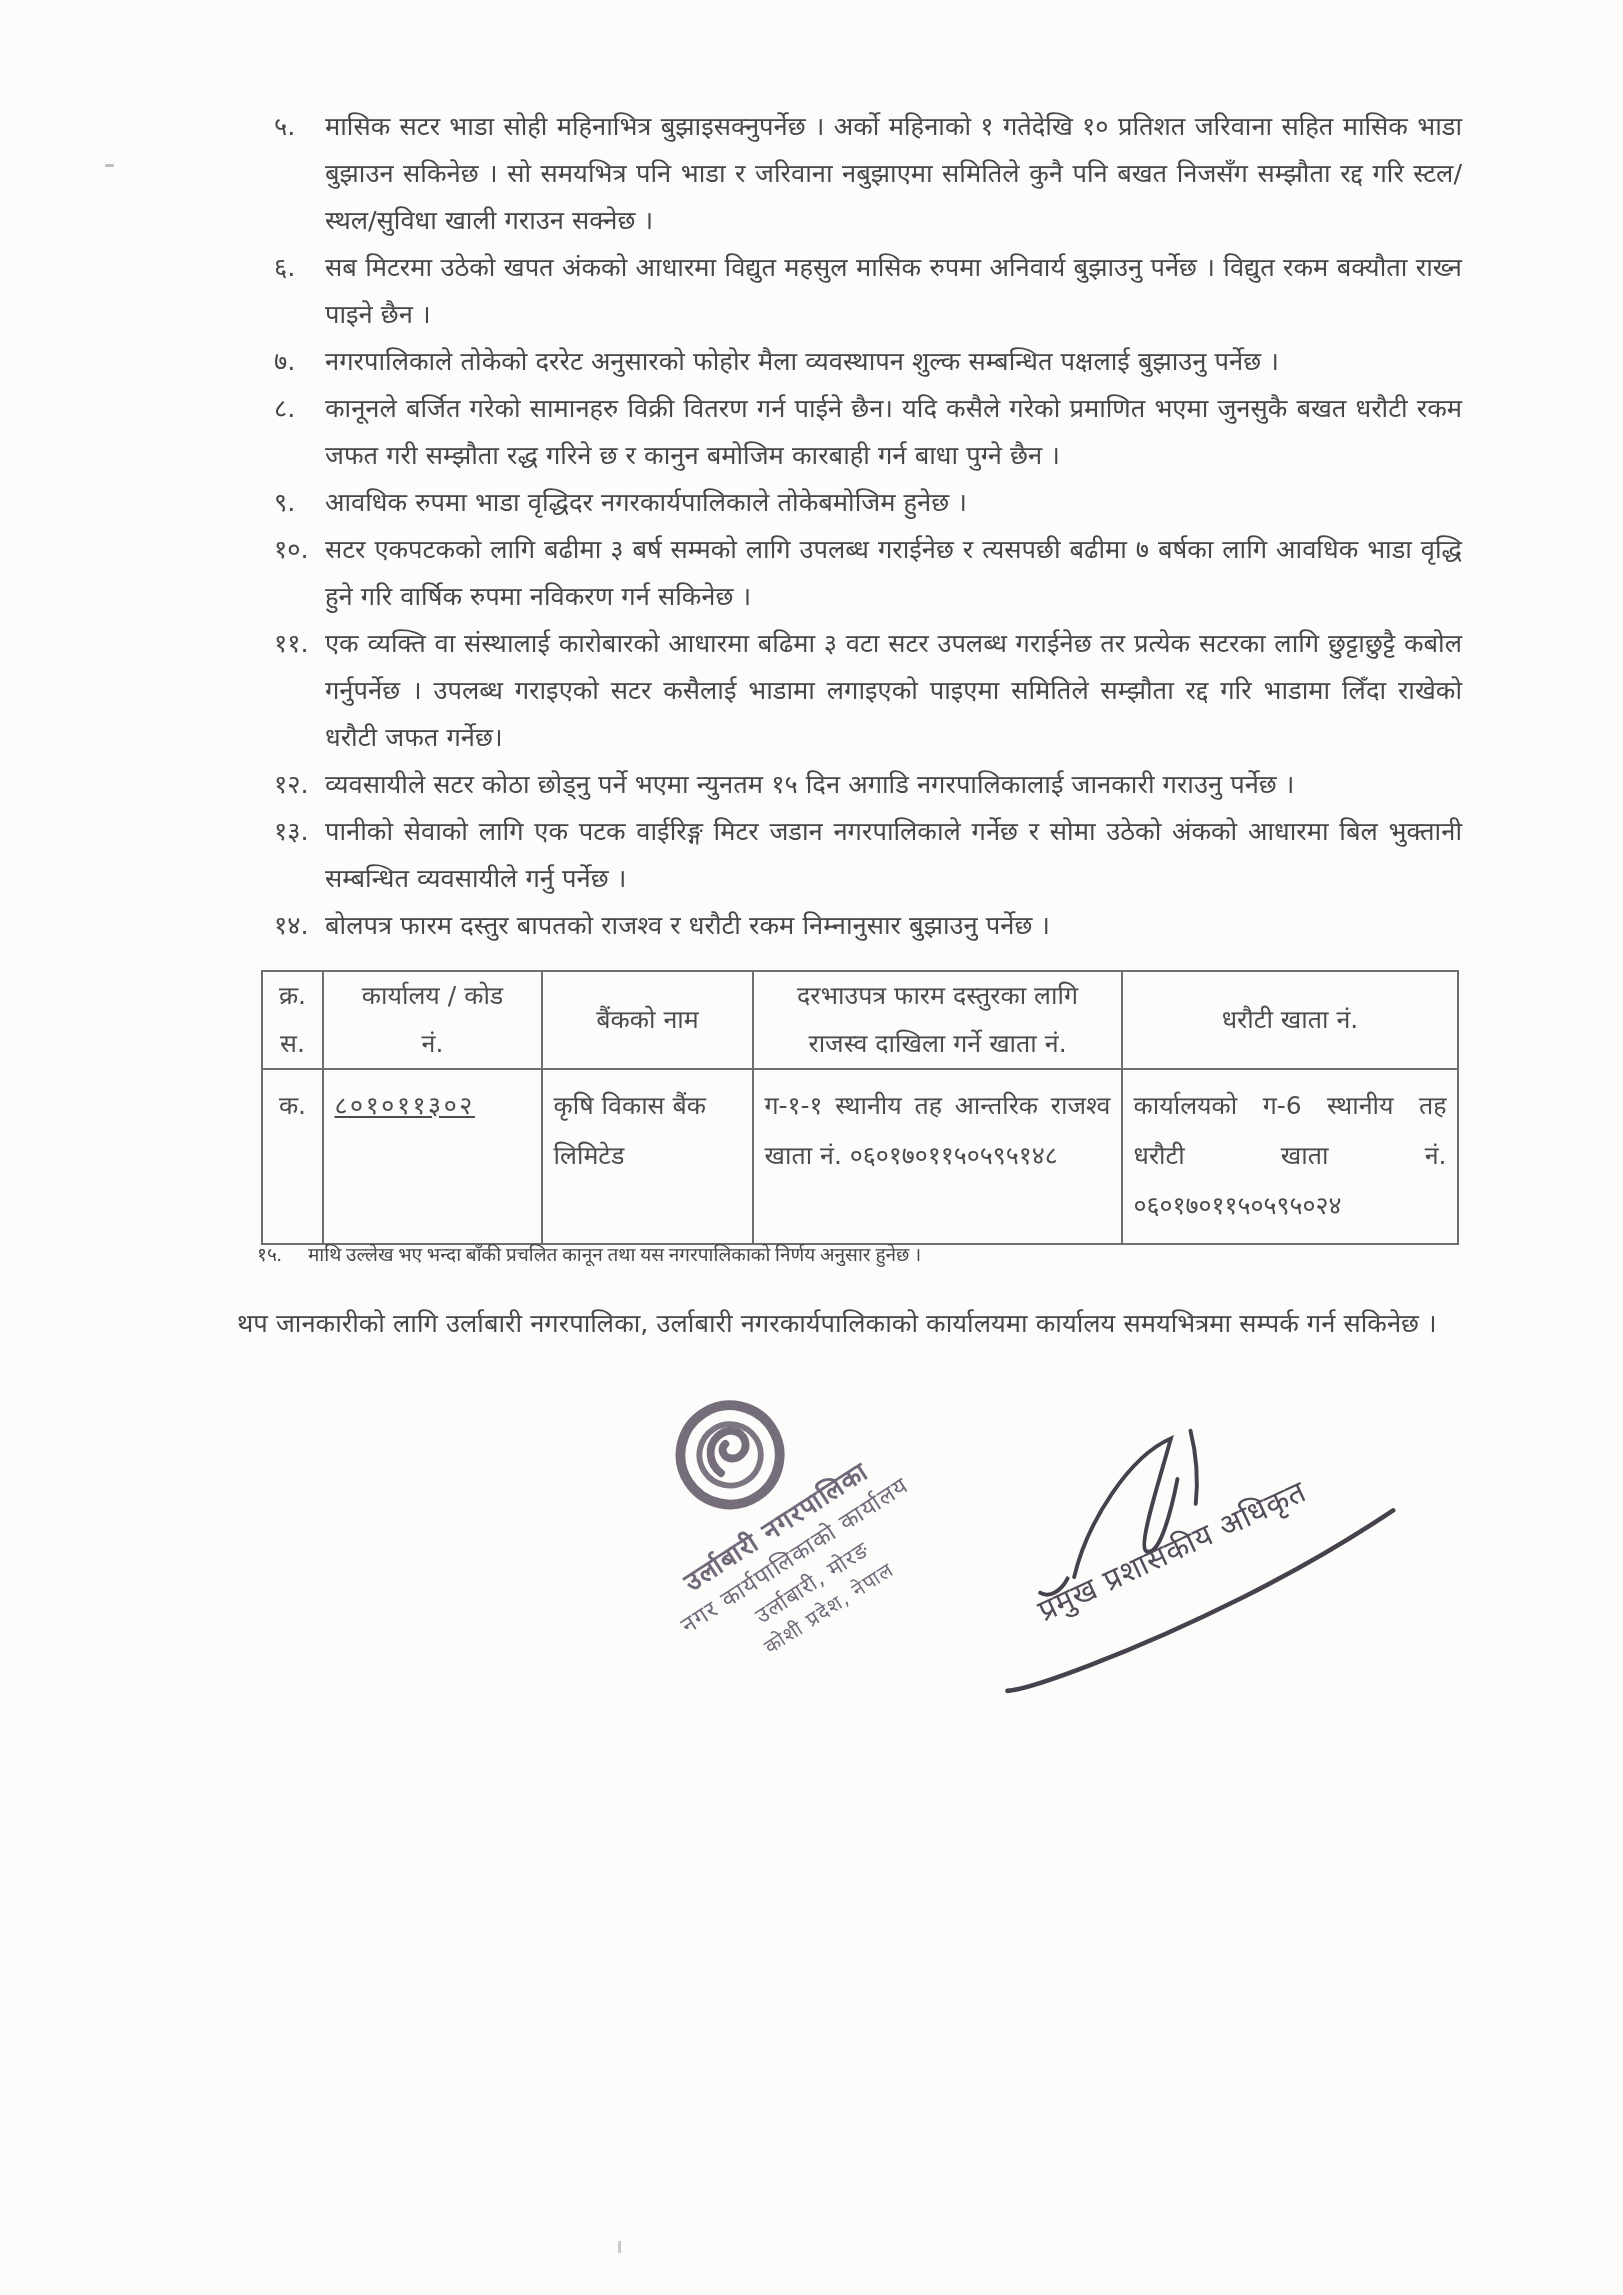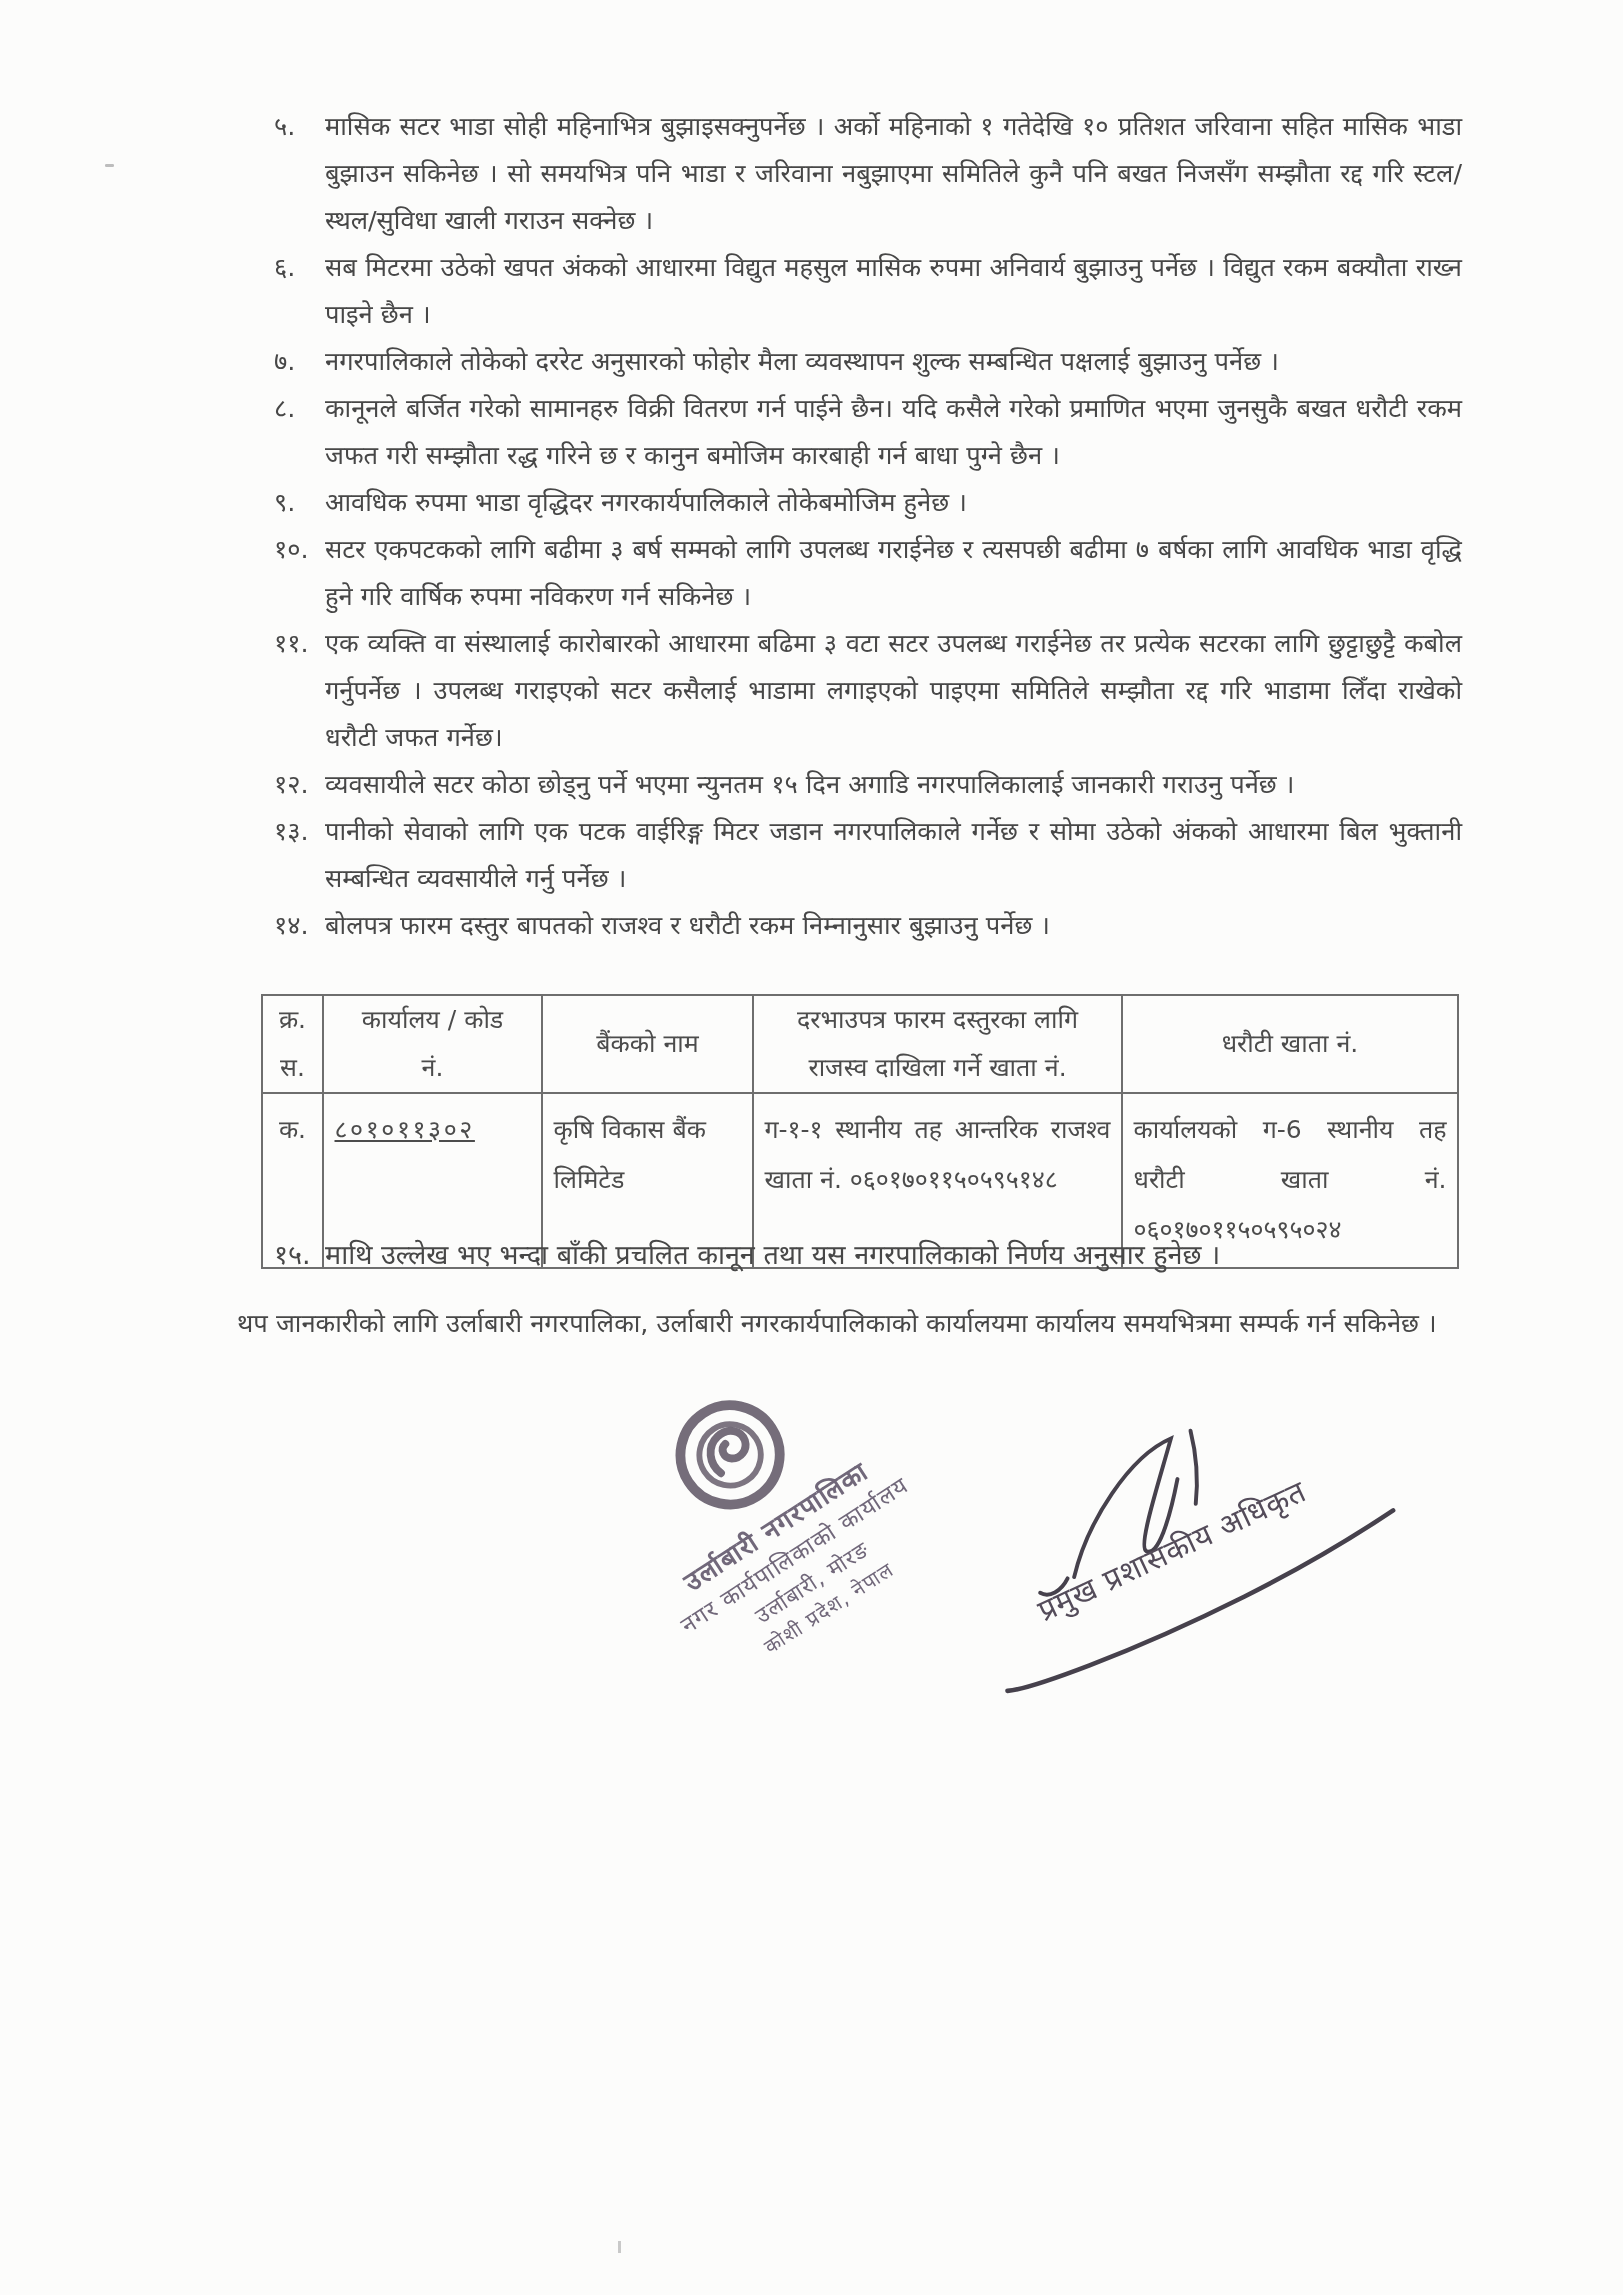--- a/index.html
+++ b/index.html
@@ -14,28 +14,28 @@
   
   .list{
     position:absolute;left:274px;top:103px;width:1188px;
     margin:0;padding:0;list-style:none;
     font-size:25.5px;line-height:47px;
   }
   .list li{display:flex;}
   .num{flex:none;width:51px;}
   .itext{flex:1;text-align:justify;}
   .item15{
-    position:absolute;left:274px;top:1231px;width:1188px;
-    font-size:27px;line-height:47px;display:flex;
+    position:absolute;left:257px;top:1231px;width:1188px;
+    font-size:19px;line-height:47px;display:flex;font-family:Liberation Serif, serif;
   }
   
   .table-wrap{position:absolute;left:261px;top:970px;width:1195px;}
   table.fee{
     border-collapse:collapse;table-layout:fixed;width:1195px;
-    font-size:25px;color:#4c4c4c;margin-top:24px;
+    font-size:25px;color:#4c4c4c;
   }
   table.fee th,table.fee td{
     border:2px solid #6e6e6e;
     font-weight:normal;
     padding:0 10.5px;
     overflow:hidden;
   }
   table.fee th{height:92px;vertical-align:middle;text-align:center;}
   table.fee th span{display:block;line-height:48px;}
   table.fee td{height:162px;vertical-align:top;padding-top:10.5px;line-height:50px;}

